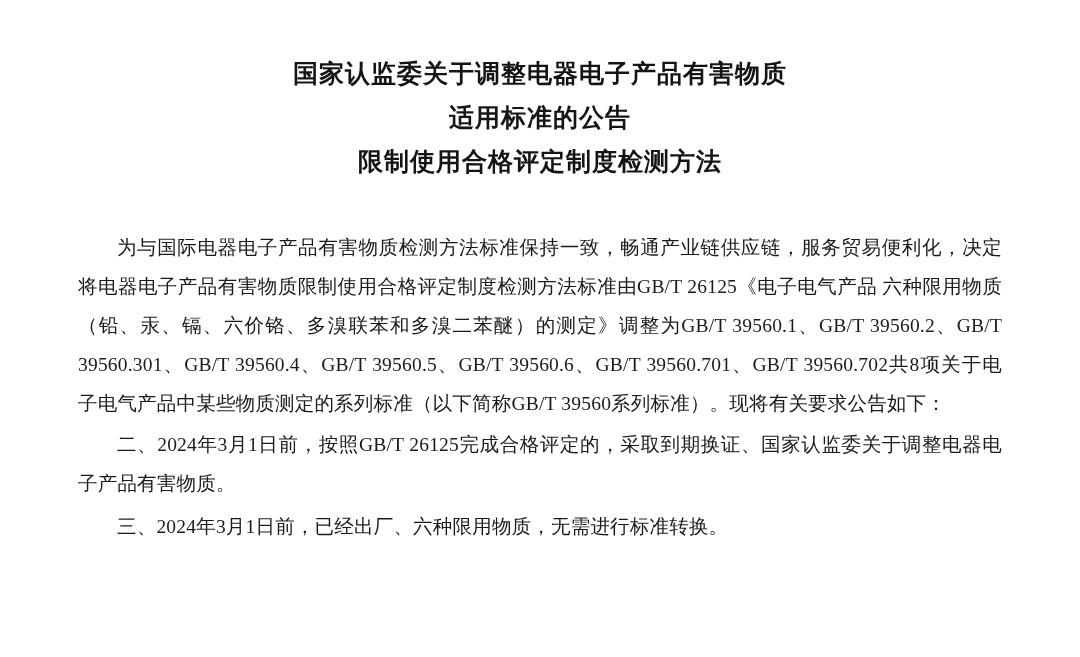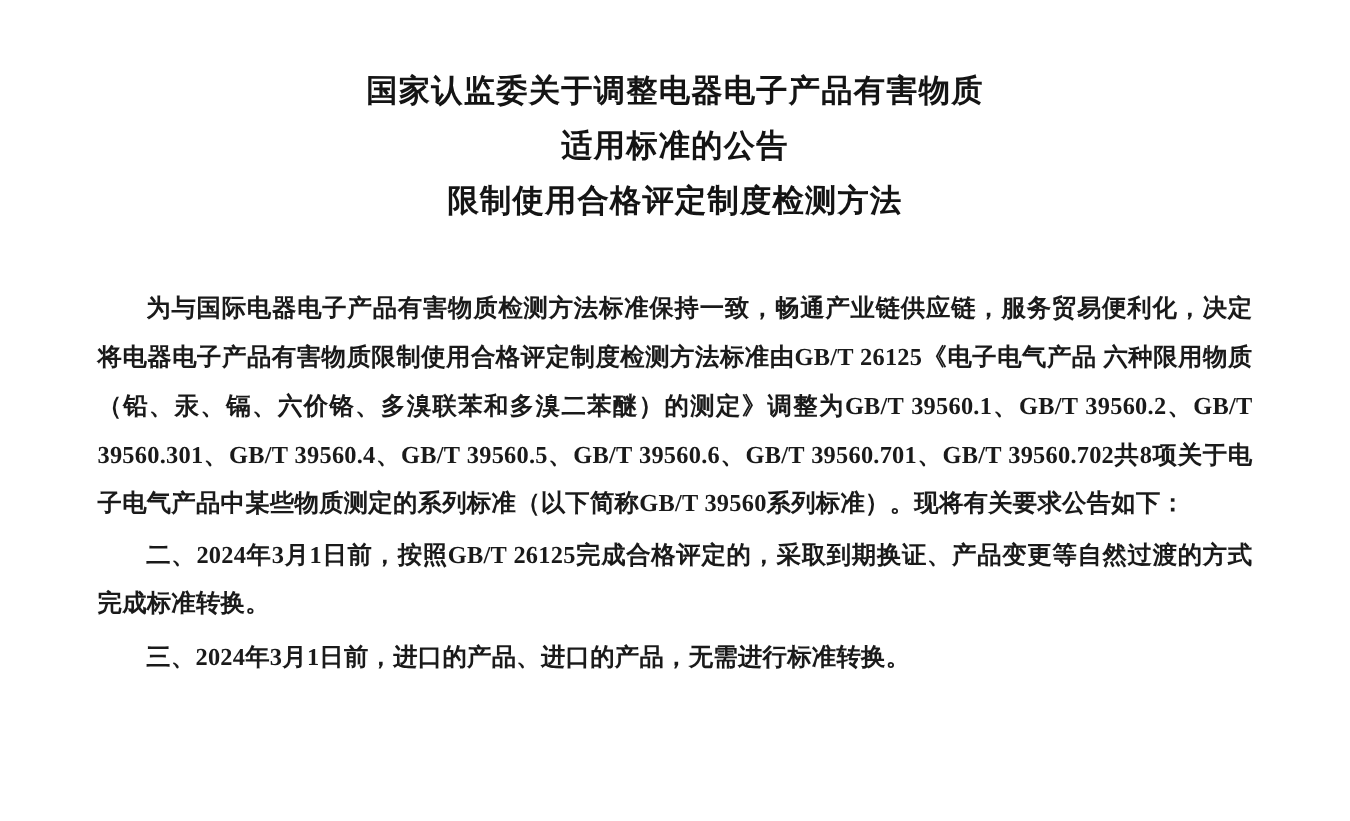--- a/index.html
+++ b/index.html
@@ -40,36 +40,35 @@
   }
   p.para {
     margin: 0 0 4px 0;
     font-size: 19.5px;
     line-height: 39px;
     text-align: justify;
     text-justify: inter-ideograph;
     text-indent: 2em;
     color: #1a1a1a;
     letter-spacing: 0.2px;
-    font-weight: bold;
   }
   p.para.first {
     margin-bottom: 2px;
   }
 </style>
 </head>
 <body>
 
 <div class="page">
 
   <h1 class="doc-title">
     <span class="line">国家认监委关于调整电器电子产品有害物质</span>
     <span class="line">适用标准的公告</span>
     <span class="line">限制使用合格评定制度检测方法</span>
   </h1>
 
   <div class="body-block">
     <p class="para first">为与国际电器电子产品有害物质检测方法标准保持一致，畅通产业链供应链，服务贸易便利化，决定将电器电子产品有害物质限制使用合格评定制度检测方法标准由GB/T 26125《电子电气产品 六种限用物质（铅、汞、镉、六价铬、多溴联苯和多溴二苯醚）的测定》调整为GB/T 39560.1、GB/T 39560.2、GB/T 39560.301、GB/T 39560.4、GB/T 39560.5、GB/T 39560.6、GB/T 39560.701、GB/T 39560.702共8项关于电子电气产品中某些物质测定的系列标准（以下简称GB/T 39560系列标准）。现将有关要求公告如下：</p>
-    <p class="para">二、2024年3月1日前，按照GB/T 26125完成合格评定的，采取到期换证、产品变更等自然过渡的方式完成标准转换。</p>
-    <p class="para">三、2024年3月1日前，进口的产品、进口的产品，无需进行标准转换。</p>
+    <p class="para">二、2024年3月1日前，按照GB/T 26125完成合格评定的，采取到期换证、国家认监委关于调整电器电子产品有害物质。</p>
+    <p class="para">三、2024年3月1日前，已经出厂、六种限用物质，无需进行标准转换。</p>
   </div>
 
 </div>
 
 </body></html>

